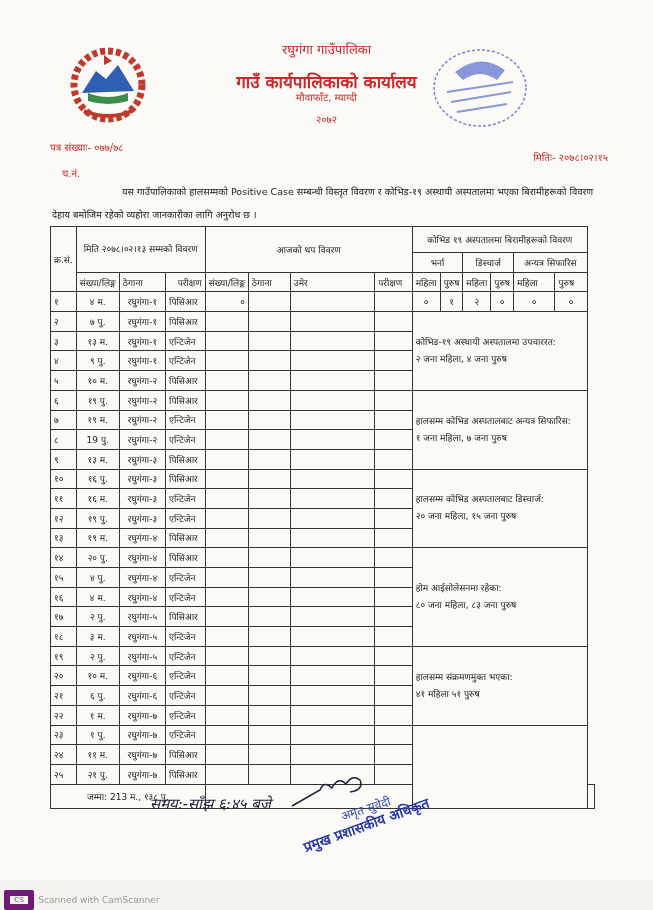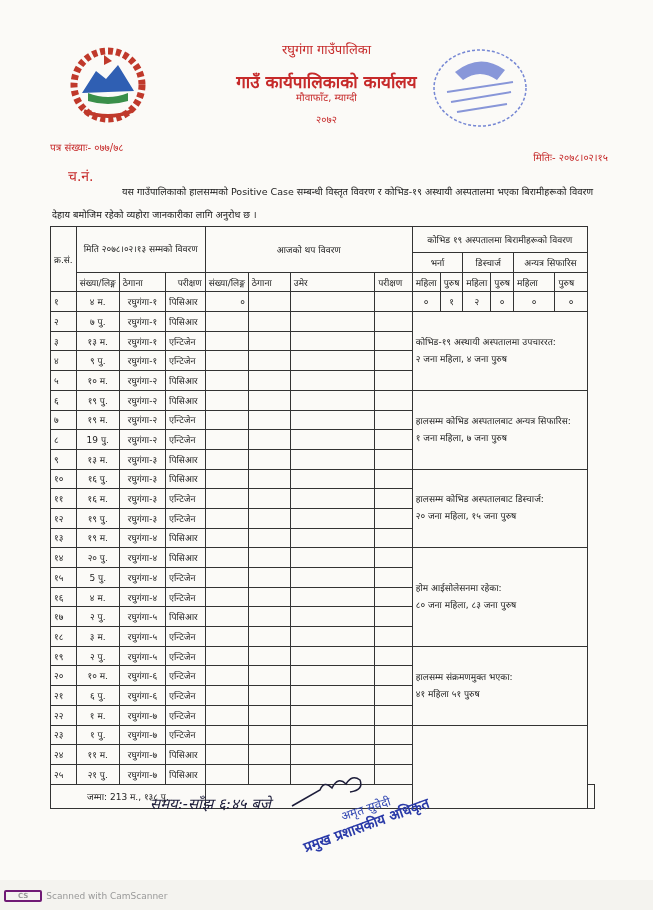--- a/index.html
+++ b/index.html
@@ -6,33 +6,33 @@
   body { width: 653px; height: 910px; background: #f4f3ef; font-family: "DejaVu Sans", sans-serif; color: #222; position: relative; overflow: hidden; }
   .page { position: absolute; left: 0; top: 0; width: 653px; height: 880px; background: #fbfaf7; }
   .emblem { position: absolute; left: 68px; top: 45px; width: 80px; height: 78px; }
   .stamp-top { position: absolute; left: 425px; top: 42px; width: 110px; height: 92px; }
   .head { position: absolute; left: 0; width: 653px; text-align: center; color: #c62a2a; }
   .h1 { top: 40px; font-size: 13px; }
   .h2 { top: 60px; font-size: 17px; font-weight: bold; margin-top: 10px; }
   .h3 { top: 90px; font-size: 10px; }
   .h4 { top: 112px; font-size: 10px; }
   .ref { position: absolute; left: 50px; top: 140px; font-size: 10px; color: #c62a2a; }
-  .cn { position: absolute; left: 68px; top: 166px; font-size: 14px; color: #c62a2a; text-align: center; }
+  .cn { position: absolute; left: 62px; top: 166px; font-size: 10px; color: #c62a2a; text-align: center; }
   .date { position: absolute; right: 45px; top: 150px; font-size: 10px; color: #c62a2a; }
   .para { position: absolute; left: 52px; top: 180px; width: 545px; font-size: 9.5px; line-height: 23px; text-indent: 70px; }
   table.main { position: absolute; left: 50px; top: 226px; width: 545px; border-collapse: collapse; font-size: 9px; }
   table.main td { border: 1px solid #333; height: 19.7px; padding: 0 3px; white-space: nowrap; }
   .c { text-align: center; }
   .r { text-align: right; }
   .side { vertical-align: middle; font-size: 9px; line-height: 17px; white-space: normal !important; }
   .sig-line { position: absolute; left: 150px; top: 793px; font-size: 15px; font-family: "DejaVu Serif", serif; color: #1d1d3a; font-style: italic; }
   .sig-stamp1 { position: absolute; left: 340px; top: 800px; font-size: 12px; color: #3348b3; transform: rotate(-18deg); }
   .sig-stamp2 { position: absolute; left: 300px; top: 815px; font-size: 14px; color: #2a3aa8; transform: rotate(-20deg); font-weight: bold; }
   .scanner { position: absolute; left: 4px; top: 890px; font-size: 9px; color: #999; display: flex; align-items: center; gap: 4px; }
-  .cs-icon { display: inline-block; border: 2px solid #701a75; border-radius: 2px; font-size: 7px; padding: 0 12px; color: #999; font-weight: bold; }
+  .cs-icon { display: inline-block; border: 6px solid #701a75; border-radius: 2px; font-size: 7px; padding: 0 4px; color: #999; font-weight: bold; }
 </style>
 </head>
 <body>
 
 <div class="page">
 
   <svg class="emblem" viewBox="0 0 80 78">
     <circle cx="40" cy="40" r="34" fill="none" stroke="#c0392b" stroke-width="7" stroke-dasharray="5 3"></circle>
     <path d="M14 48 L28 26 L38 34 L50 20 L66 46 Z" fill="#2f5fb3"></path>
     <path d="M20 48 Q40 56 60 48 L60 56 Q40 62 20 56 Z" fill="#3a8f4a"></path>
@@ -262,21 +262,21 @@
           <td></td>
           <td></td>
           <td></td>
           <td colspan="6" rowspan="5" class="side">
             <div>होम आईसोलेसनमा रहेका:</div>
             <div>८० जना महिला, ८३ जना पुरुष</div>
           </td>
         </tr>
         <tr>
           <td>१५</td>
-          <td class="c">5 पु.</td>
+          <td class="c">४ पु.</td>
           <td class="c">रघुगंगा-४</td>
           <td>एन्टिजेन</td>
           <td></td>
           <td></td>
           <td></td>
           <td></td>
         </tr>
         <tr>
           <td>१६</td>
           <td class="c">४ म.</td>

